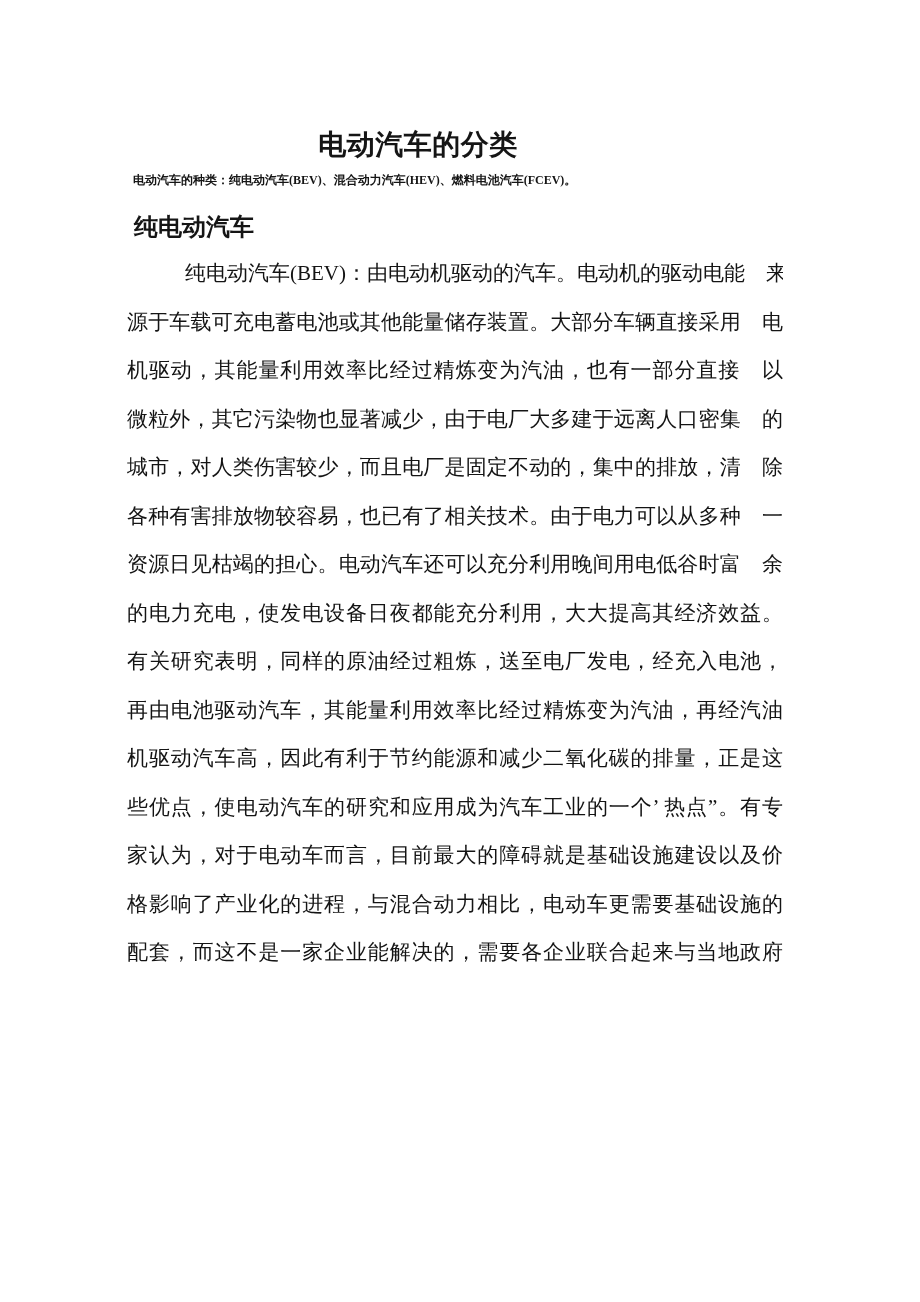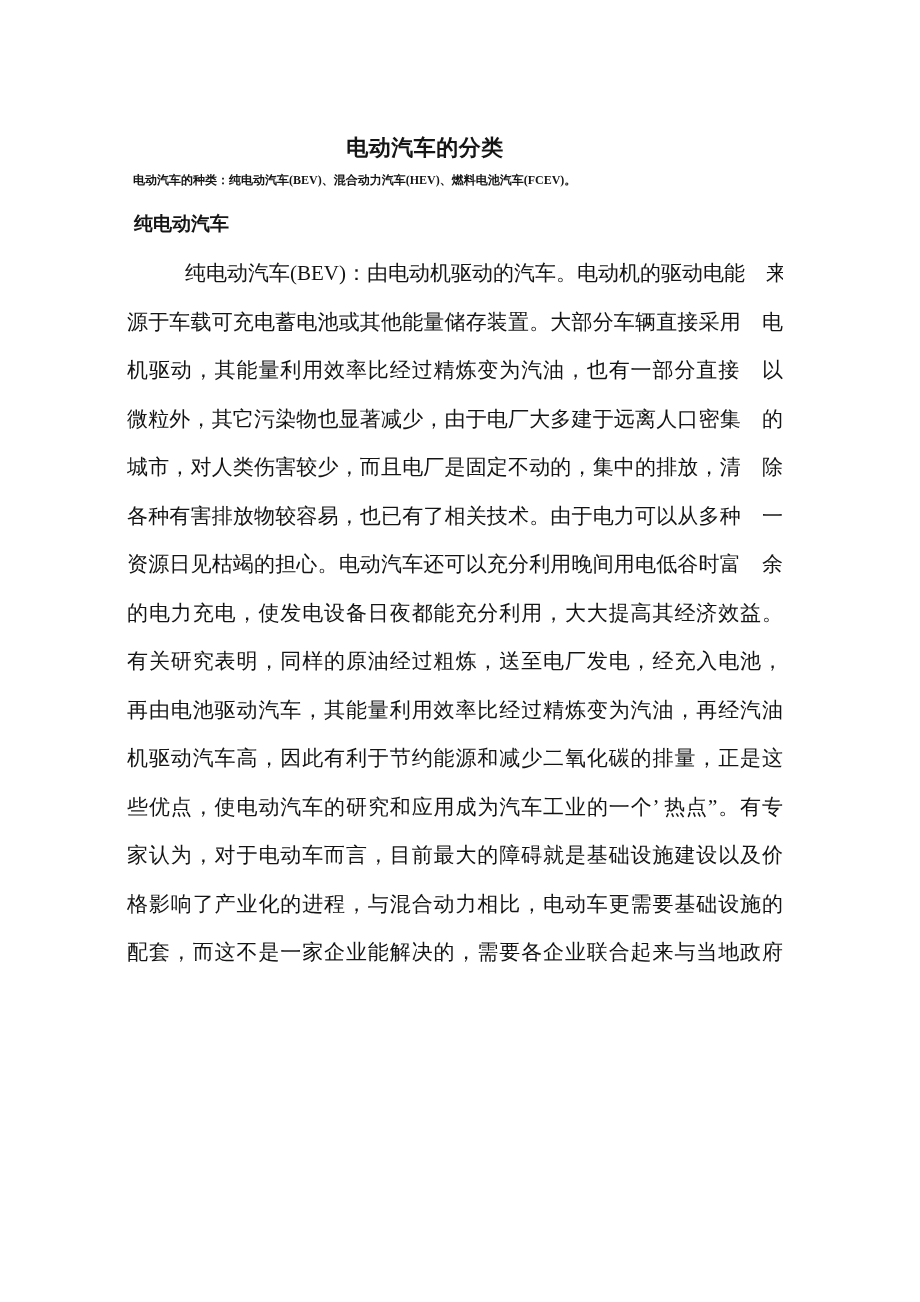--- a/index.html
+++ b/index.html
@@ -13,44 +13,44 @@
     height: 1302px;
     background: #ffffff;
     color: #151515;
     overflow: hidden;
   }
   .doc-title {
     position: absolute;
     top: 126px;
     left: 0;
     width: 836px;
-    margin: 7px;
+    margin: 0;
     text-align: center;
     font-family: "Liberation Sans", sans-serif;
-    font-size: 22px;
+    font-size: 28px;
     font-weight: bold;
     letter-spacing: 0.5px;
   }
   .intro-line {
     position: absolute;
     top: 172px;
     left: 133px;
     margin: 0;
     font-family: "Liberation Serif", serif;
     font-size: 12px;
     font-weight: bold;
     white-space: nowrap;
   }
   .section-heading {
     position: absolute;
     top: 211px;
     left: 134px;
     margin: 0;
     font-family: "Liberation Sans", sans-serif;
-    font-size: 19px;
+    font-size: 24px;
     font-weight: bold;
   }
   .body-paragraph {
     position: absolute;
     top: 249px;
     left: 127px;
     width: 656px;
     font-family: "Liberation Serif", serif;
     font-size: 21px;
     color: #141414;

